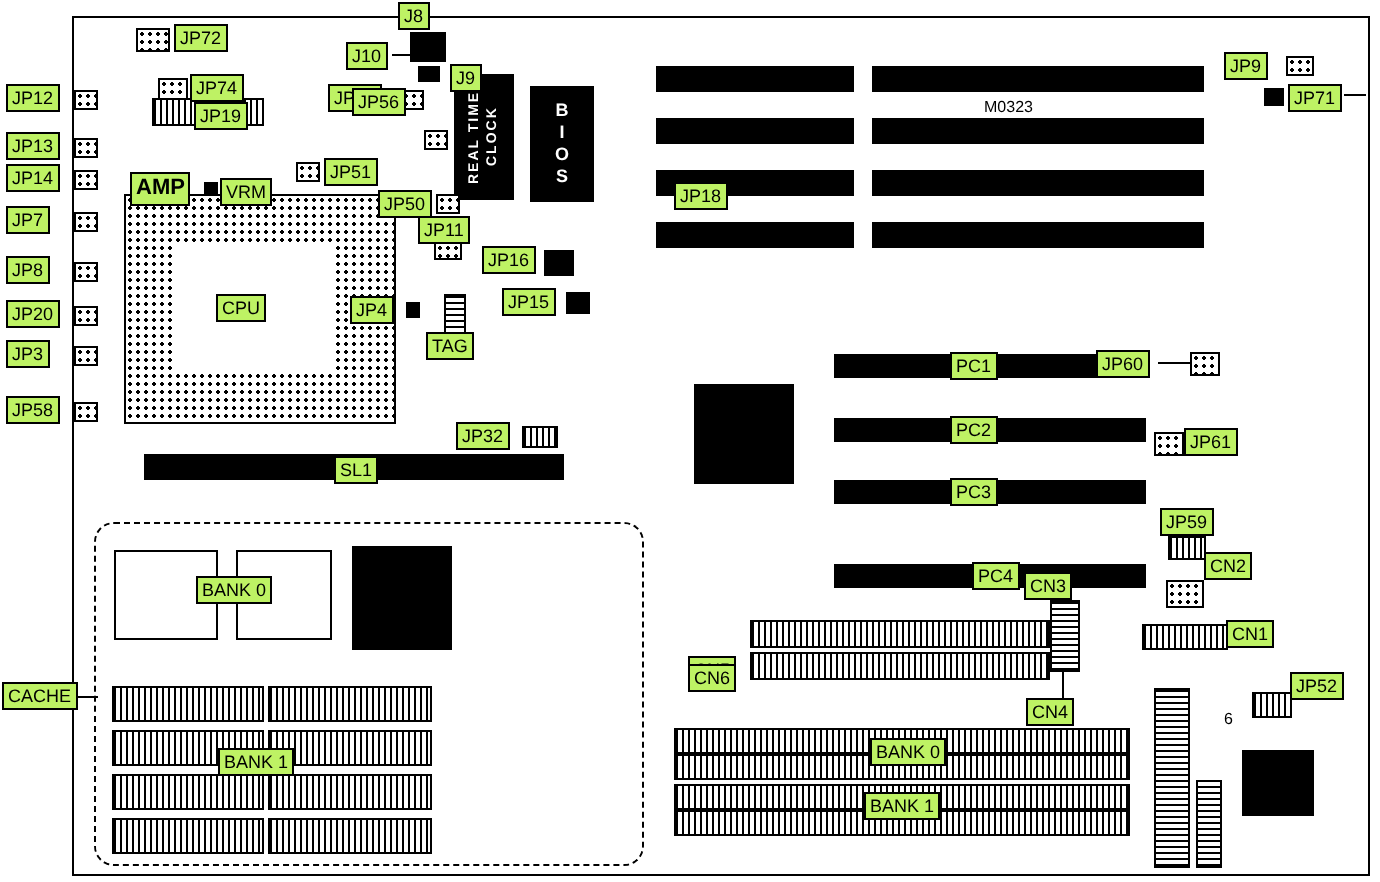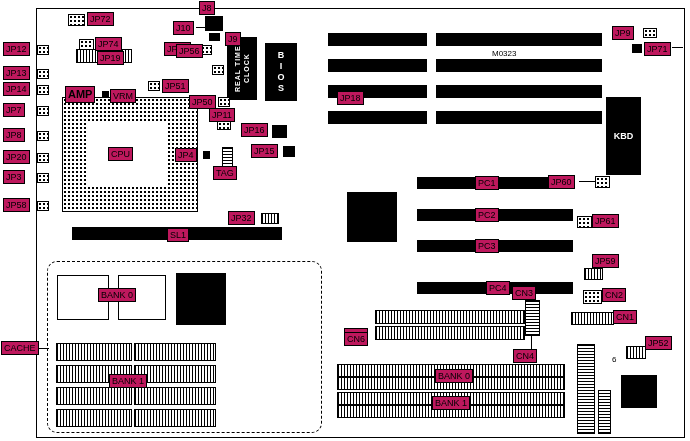--- a/index.html
+++ b/index.html
@@ -1,19 +1,19 @@
 <!DOCTYPE html>
 <html><head>
 <meta charset="utf-8">
 <style>
   html,body{margin:0;padding:0;background:#fff;}
   #stage{position:relative;width:690px;height:441px;background:#fff;overflow:hidden;
          font-family:"Liberation Sans",sans-serif;}
   .outline{position:absolute;border:1px solid #000;background:#fff;}
-  .lbl{position:absolute;background:#be185d;border:1px solid #000;font:9px "Liberation Sans",sans-serif;
+  .lbl{position:absolute;background:#bef264;border:1px solid #000;font:9px "Liberation Sans",sans-serif;
        line-height:10px;padding:1px 2px;white-space:nowrap;z-index:6;}
   .lbl.big{font:bold 11px "Liberation Sans",sans-serif;line-height:13px;}
   .txt{position:absolute;font:8px "Liberation Sans",sans-serif;z-index:4;}
   .blk{position:absolute;background:#000;}
   .flexc{display:flex;align-items:center;justify-content:center;}
   .conn{position:absolute;background-color:#fff;border:1px solid #000;z-index:3;
         background-image:radial-gradient(#000 0.9px,transparent 1px);background-size:4px 4px;}
   .striped{position:absolute;border:1px solid #000;z-index:3;
         background:repeating-linear-gradient(90deg,#000 0,#000 1px,#fff 1px,#fff 3px);}
   .striped-v{position:absolute;border:1px solid #000;z-index:3;
@@ -125,53 +125,50 @@
   <div class="blk" style="left:436px;top:111px;width:166px;height:13px"></div>
   <div class="lbl" style="left:337px;top:91px">JP18</div>
   <div class="txt" style="left:492px;top:49px">M0323</div>
 
   <div class="lbl" style="left:612px;top:26px">JP9</div>
   <div class="conn" style="left:643px;top:28px;width:12px;height:8px"></div>
   <div class="blk" style="left:632px;top:44px;width:10px;height:9px"></div>
   <div class="lbl" style="left:644px;top:42px">JP71</div>
   <div class="line" style="left:672px;top:47px;width:11px;height:1px"></div>
 
-  <div class="blk flexc" style="left:606px;top:97px;width:35px;height:78px">
-    <span class="wtxt">KBD</span>
-  </div>
 
   <div class="blk" style="left:417px;top:177px;width:156px;height:12px"></div>
   <div class="lbl" style="left:475px;top:176px">PC1</div>
   <div class="blk" style="left:417px;top:209px;width:156px;height:12px"></div>
   <div class="lbl" style="left:475px;top:208px">PC2</div>
   <div class="blk" style="left:417px;top:240px;width:156px;height:12px"></div>
   <div class="lbl" style="left:475px;top:239px">PC3</div>
   <div class="blk" style="left:417px;top:282px;width:156px;height:12px"></div>
   <div class="lbl" style="left:486px;top:281px">PC4</div>
 
   <div class="lbl" style="left:548px;top:175px">JP60</div>
   <div class="line" style="left:579px;top:181px;width:16px;height:1px"></div>
   <div class="conn" style="left:595px;top:176px;width:13px;height:10px"></div>
   <div class="conn" style="left:577px;top:216px;width:13px;height:10px"></div>
   <div class="lbl" style="left:592px;top:214px">JP61</div>
-  <div class="lbl" style="left:592px;top:254px">JP59</div>
+  <div class="lbl" style="left:580px;top:254px">JP59</div>
   <div class="striped" style="left:584px;top:268px;width:17px;height:10px"></div>
 
   <div class="lbl" style="left:344px;top:328px">CN5</div>
   <div class="striped" style="left:375px;top:310px;width:148px;height:12px"></div>
   <div class="lbl" style="left:344px;top:332px">CN6</div>
   <div class="striped" style="left:375px;top:326px;width:148px;height:12px"></div>
 
   <div class="lbl" style="left:512px;top:286px">CN3</div>
   <div class="striped-v" style="left:525px;top:300px;width:13px;height:34px"></div>
   <div class="line" style="left:531px;top:334px;width:1px;height:15px"></div>
   <div class="lbl" style="left:513px;top:349px">CN4</div>
 
   <div class="conn" style="left:583px;top:290px;width:17px;height:12px"></div>
-  <div class="lbl" style="left:602px;top:288px">CN2</div>
+  <div class="lbl" style="left:602px;top:276px">CN2</div>
   <div class="striped" style="left:571px;top:312px;width:41px;height:11px"></div>
   <div class="lbl" style="left:613px;top:310px">CN1</div>
 
   <div class="striped" style="left:337px;top:364px;width:226px;height:11px"></div>
   <div class="striped" style="left:337px;top:377px;width:226px;height:11px"></div>
   <div class="lbl" style="left:435px;top:369px">BANK 0</div>
   <div class="striped" style="left:337px;top:392px;width:226px;height:11px"></div>
   <div class="striped" style="left:337px;top:405px;width:226px;height:11px"></div>
   <div class="lbl" style="left:432px;top:396px">BANK 1</div>
 

